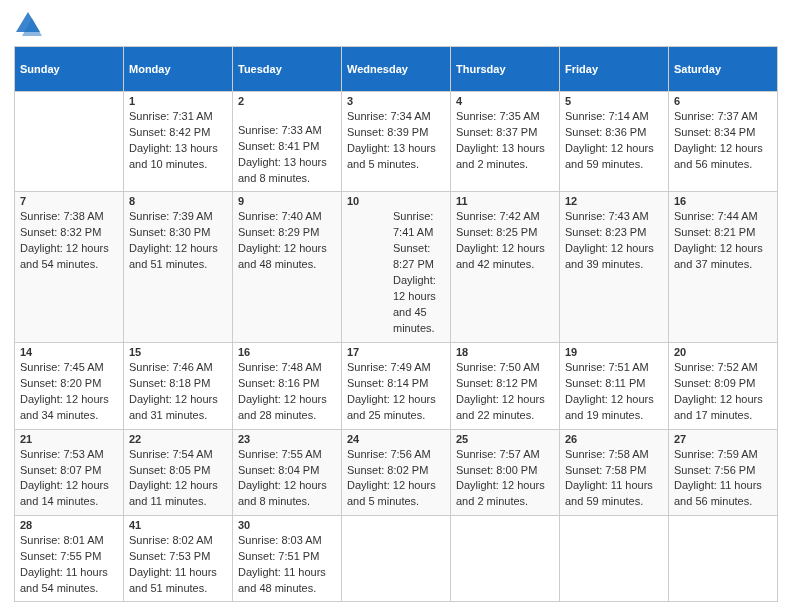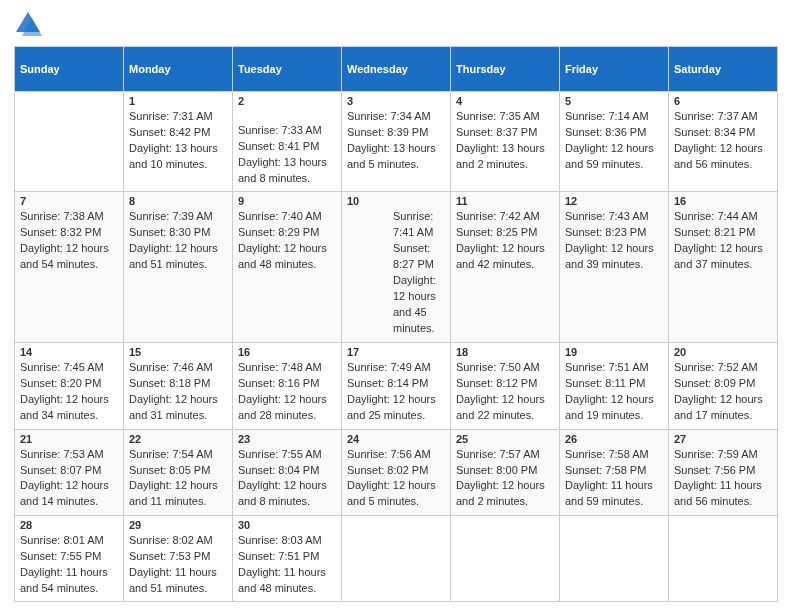--- a/index.html
+++ b/index.html
@@ -335,21 +335,21 @@
         </tr>
         <tr>
           <td>
             <span class="day-num">28</span>
             <div class="day-info" style="white-space: pre-line;">Sunrise: 8:01 AM
 Sunset: 7:55 PM
 Daylight: 11 hours
 and 54 minutes.</div>
           </td>
           <td>
-            <span class="day-num">29</span>
+            <span class="day-num">41</span>
             <div class="day-info" style="white-space: pre-line;">Sunrise: 8:02 AM
 Sunset: 7:53 PM
 Daylight: 11 hours
 and 51 minutes.</div>
           </td>
           <td>
             <span class="day-num">30</span>
             <div class="day-info" style="white-space: pre-line;">Sunrise: 8:03 AM
 Sunset: 7:51 PM
 Daylight: 11 hours

